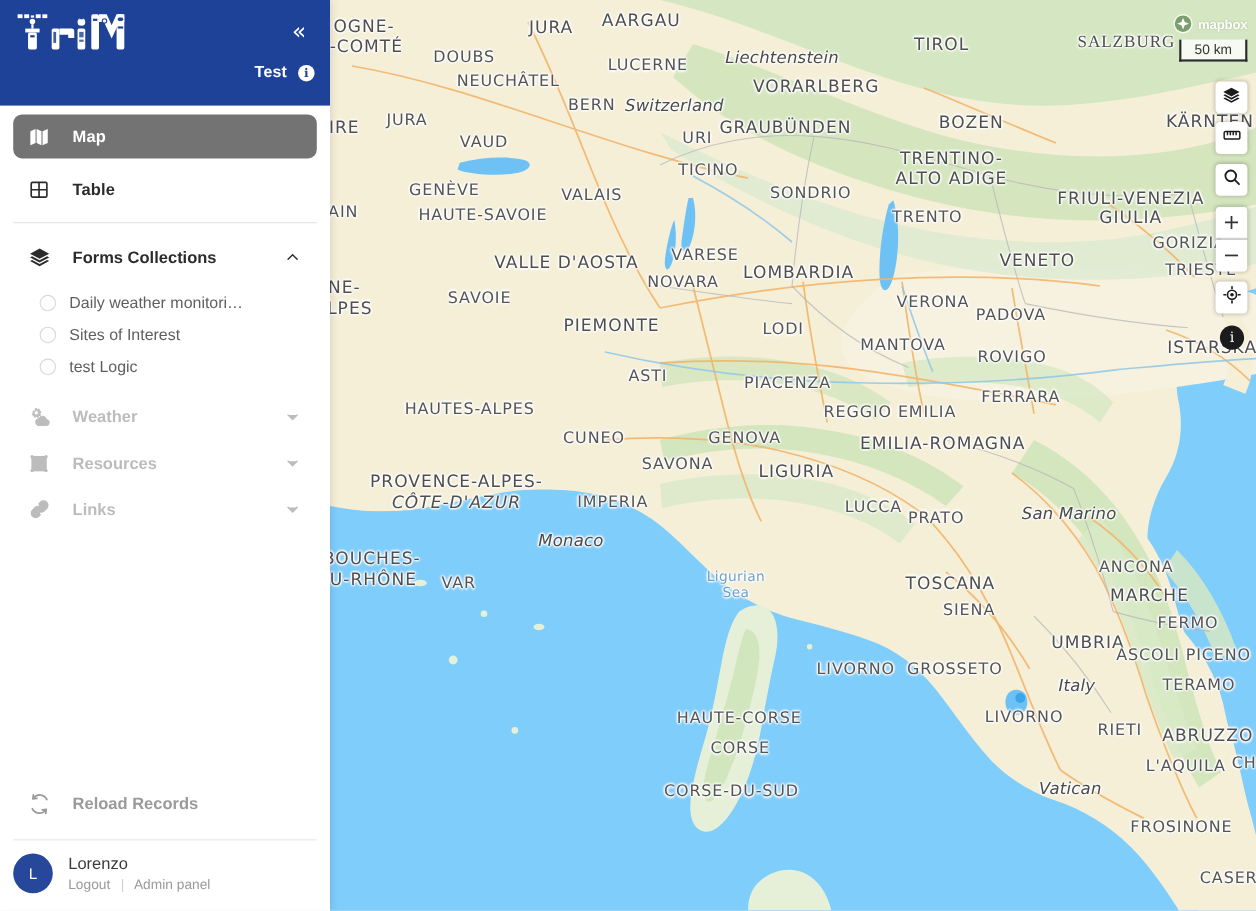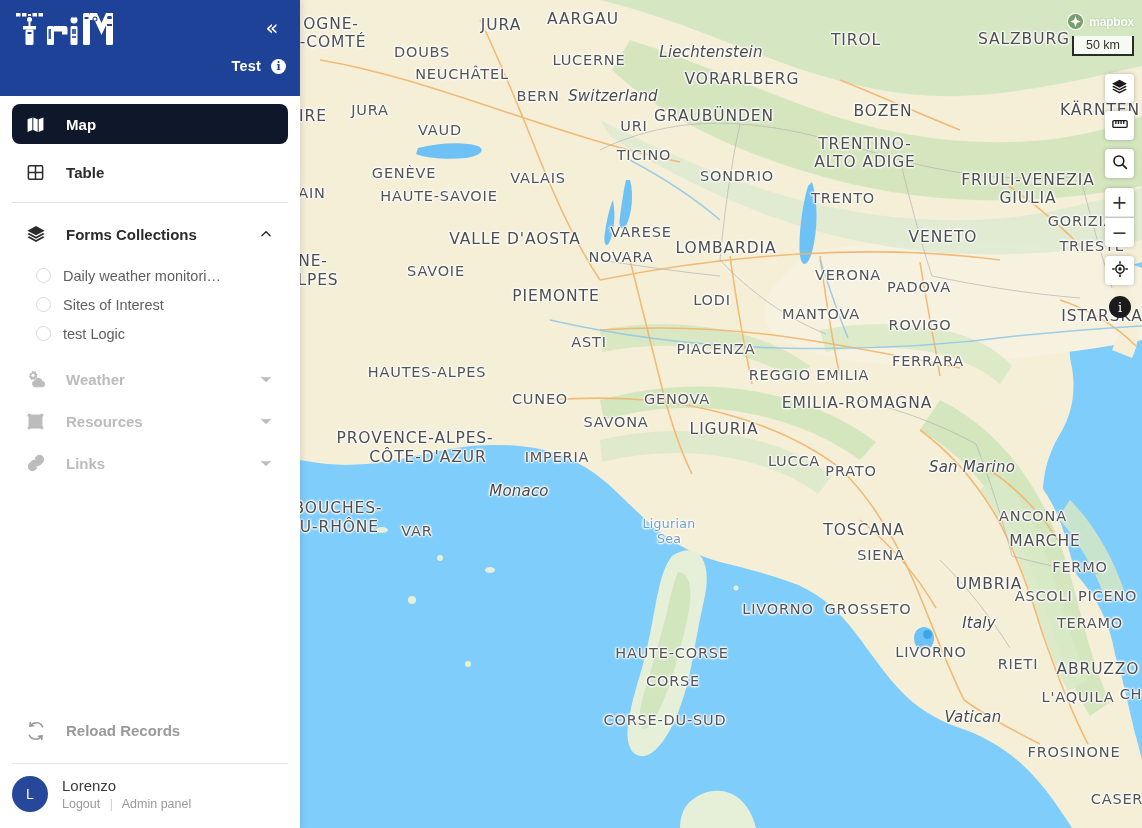--- a/index.html
+++ b/index.html
@@ -59,21 +59,21 @@
   .sb-body { flex: 1 1 auto; overflow: hidden; padding-top: 8px; }
 
   .nav-item {
     height: 40px; margin: 0 12px 0 12px;
     display: flex; align-items: center;
     padding: 0 14px;
     border-radius: 8px;
     cursor: pointer;
     color: #2b2b2b;
   }
-  .nav-item.active { background: #0f172a; color: #ffffff; }
+  .nav-item.active { background: #737373; color: #ffffff; }
   .nav-item .ico { width: 26px; display:flex; align-items:center; }
   .nav-item .lbl { font-size: 15px; font-weight: bold; margin-left: 14px; letter-spacing:.1px;}
   .nav-gap { height: 8px; }
 
   .divider { height: 1px; background: #e3e3e3; margin: 10px 12px; }
 
   .section {
     margin: 0 12px;
     padding: 0 14px;
     height: 42px;
@@ -537,21 +537,21 @@
         <ellipse cx="190" cy="570" rx="5" ry="3"></ellipse>
       </g>
     </svg>
 
     <div id="map-labels">
         <div class="maplabel lbl-region" style="left: 31px; top: 24px;">OGNE-</div>
         <div class="maplabel lbl-region" style="left: 33px; top: 42px;">-COMTÉ</div>
         <div class="maplabel lbl-region" style="left: 201px; top: 25px;">JURA</div>
         <div class="maplabel lbl-region" style="left: 283px; top: 19px;">AARGAU</div>
         <div class="maplabel lbl-region" style="left: 556px; top: 40px;">TIROL</div>
-        <div class="maplabel lbl-region" style="left: 724px; top: 39px;">SALZBURG</div>
+        <div class="maplabel lbl-region" style="left: 724px; top: 39px; font-family: Liberation Serif, serif;">SALZBURG</div>
         <div class="maplabel lbl-prov" style="left: 122px; top: 52px;">DOUBS</div>
         <div class="maplabel lbl-prov" style="left: 289px; top: 60px;">LUCERNE</div>
         <div class="maplabel lbl-country" style="left: 411px; top: 52px;">Liechtenstein</div>
         <div class="maplabel lbl-prov" style="left: 162px; top: 74px;">NEUCHÂTEL</div>
         <div class="maplabel lbl-region" style="left: 442px; top: 79px;">VORARLBERG</div>
         <div class="maplabel lbl-prov" style="left: 238px; top: 96px;">BERN</div>
         <div class="maplabel lbl-country" style="left: 313px; top: 96px;">Switzerland</div>
         <div class="maplabel lbl-region" style="left: 583px; top: 111px;">BOZEN</div>
         <div class="maplabel lbl-region" style="left: 800px; top: 110px;">KÄRNTEN</div>
         <div class="maplabel lbl-region" style="left: 414px; top: 116px;">GRAUBÜNDEN</div>
@@ -591,21 +591,21 @@
         <div class="maplabel lbl-prov" style="left: 416px; top: 349px;">PIACENZA</div>
         <div class="maplabel lbl-prov" style="left: 628px; top: 361px;">FERRARA</div>
         <div class="maplabel lbl-prov" style="left: 127px; top: 372px;">HAUTES-ALPES</div>
         <div class="maplabel lbl-prov" style="left: 509px; top: 375px;">REGGIO EMILIA</div>
         <div class="maplabel lbl-prov" style="left: 240px; top: 399px;">CUNEO</div>
         <div class="maplabel lbl-prov" style="left: 377px; top: 399px;">GENOVA</div>
         <div class="maplabel lbl-region" style="left: 557px; top: 403px;">EMILIA-ROMAGNA</div>
         <div class="maplabel lbl-prov" style="left: 316px; top: 422px;">SAVONA</div>
         <div class="maplabel lbl-region" style="left: 424px; top: 429px;">LIGURIA</div>
         <div class="maplabel lbl-region" style="left: 115px; top: 438px;">PROVENCE-ALPES-</div>
-        <div class="maplabel lbl-region" style="left: 128px; top: 457px;">CÔTE-D'AZUR</div>
+        <div class="maplabel lbl-region" style="left: 115px; top: 457px; font-style: italic;">CÔTE-D'AZUR</div>
         <div class="maplabel lbl-prov" style="left: 257px; top: 457px;">IMPERIA</div>
         <div class="maplabel lbl-prov" style="left: 494px; top: 461px;">LUCCA</div>
         <div class="maplabel lbl-country" style="left: 672px; top: 467px;">San Marino</div>
         <div class="maplabel lbl-prov" style="left: 551px; top: 471px;">PRATO</div>
         <div class="maplabel lbl-country" style="left: 219px; top: 491px;">Monaco</div>
         <div class="maplabel lbl-region" style="left: 38px; top: 508px;">BOUCHES-</div>
         <div class="maplabel lbl-region" style="left: 33px; top: 527px;">DU-RHÔNE</div>
         <div class="maplabel lbl-prov" style="left: 117px; top: 531px;">VAR</div>
         <div class="maplabel lbl-sea" style="left: 369px; top: 524px;">Ligurian</div>
         <div class="maplabel lbl-sea" style="left: 369px; top: 539px;">Sea</div>

